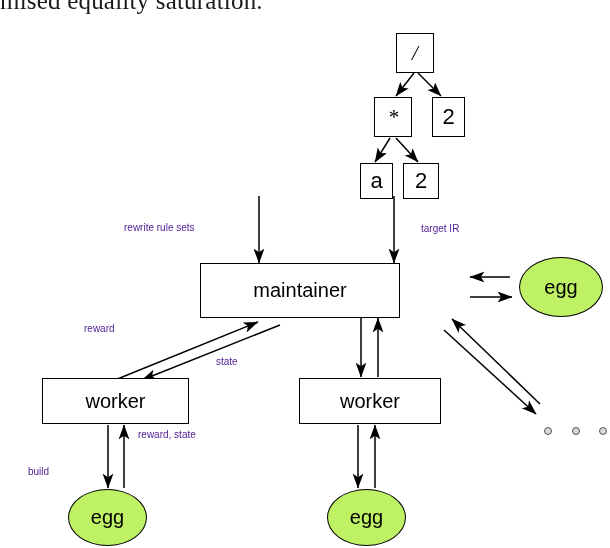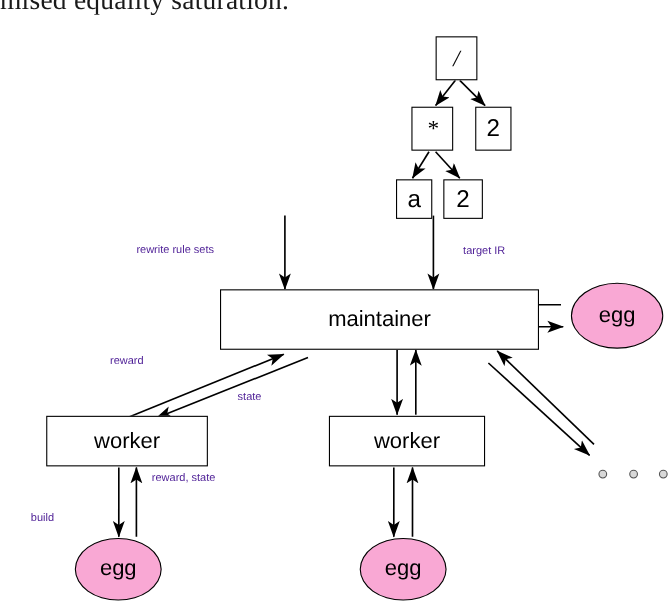--- a/index.html
+++ b/index.html
@@ -46,21 +46,21 @@
     background: #fff;
     display: flex;
     align-items: center;
     justify-content: center;
     text-align: center;
   }
   .node-ellipse {
     position: absolute;
     box-sizing: border-box;
     border: 1.6px solid #000;
-    background: #f9a8d4;
+    background: #bef264;
     border-radius: 50%;
     display: flex;
     align-items: center;
     justify-content: center;
     text-align: left;
   }
 
   .ir-cell {
     font-size: 21px;
     font-family: "Liberation Serif", serif;
@@ -177,29 +177,29 @@
   <span>2</span>
 </div>
 
 <div class="rules" style="left:190px; top:140px; width:100px;">
 </div>
 
 <div class="label" style="left:124px; top:221px;">rewrite rule sets</div>
 
 <div class="label" style="left:421px; top:222px;">target IR</div>
 
-<div class="label" style="left:100px; top:322px;">reward</div>
+<div class="label" style="left:84px; top:322px;">reward</div>
 
 <div class="label" style="left:216px; top:355px;">state</div>
 
 <div class="label" style="left:28px; top:450px;margin-top:15px;">build</div>
 
 <div class="label" style="left:138px; top:428px;">reward, state</div>
 
-<div class="node-box agent-box" style="left:200px; top:263px; width:290px; height:55px;">
+<div class="node-box agent-box" style="left:200px; top:263px; width:200px; height:55px;">
   <span>maintainer</span>
 </div>
 
 <div class="node-ellipse agent-ellipse" style="left:519px; top:257px; width:84px; height:60px;">
   <span>egg</span>
 </div>
 
 <div class="node-box agent-box" style="left:42px; top:378px; width:147px; height:46px;">
   <span>worker</span>
 </div>

